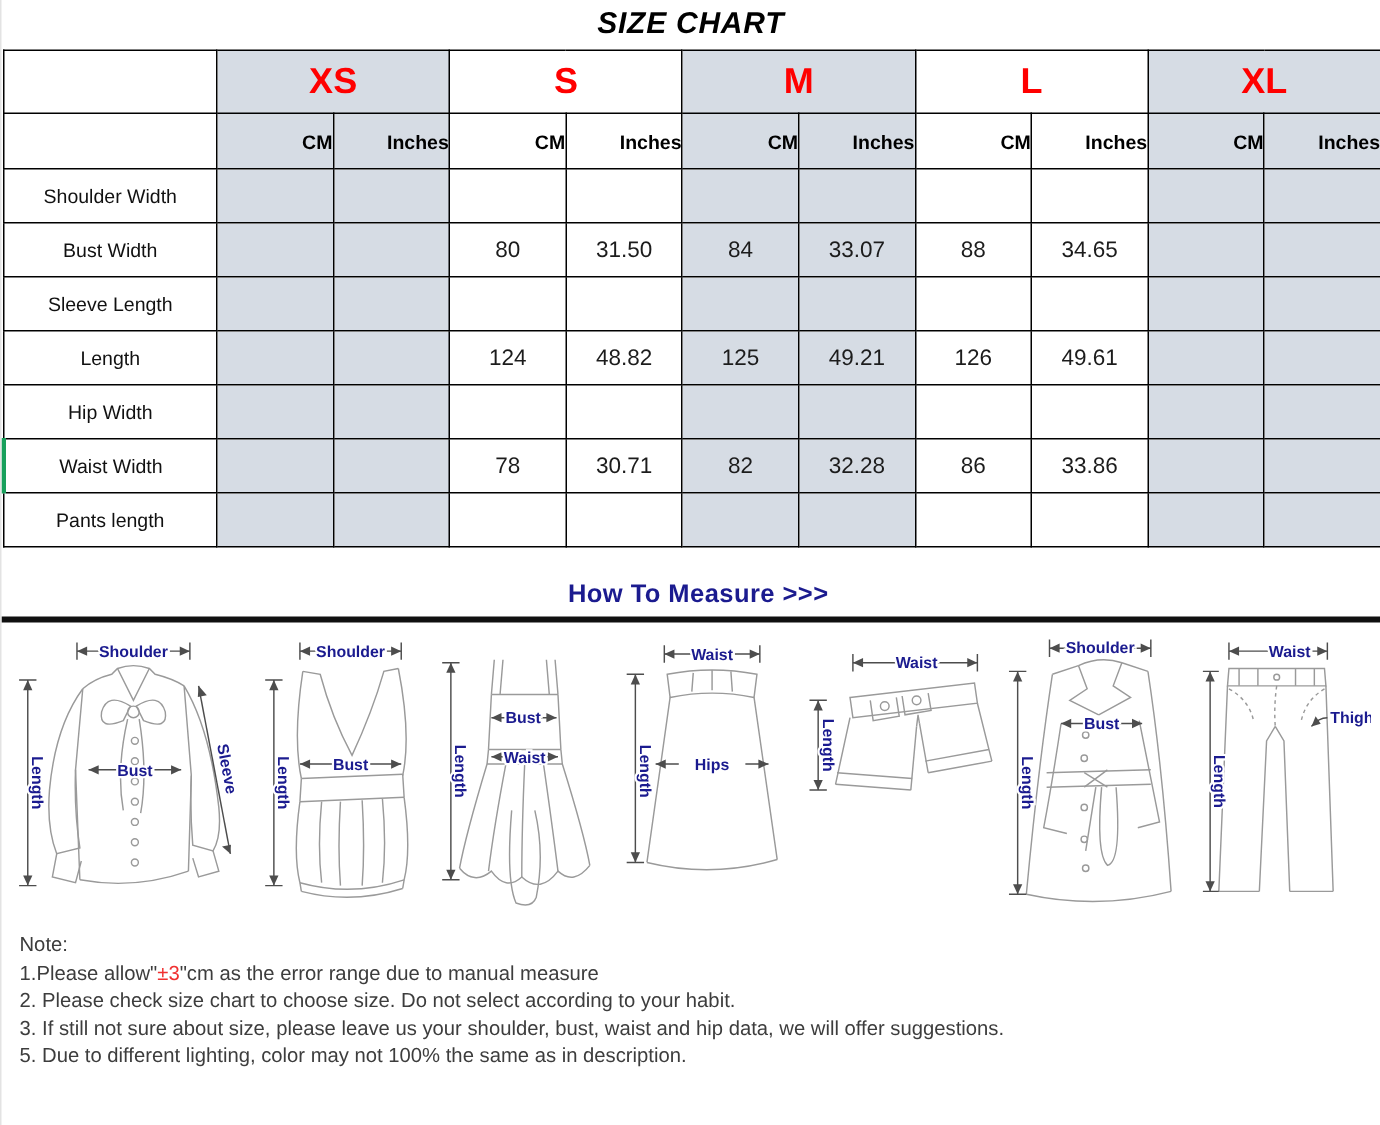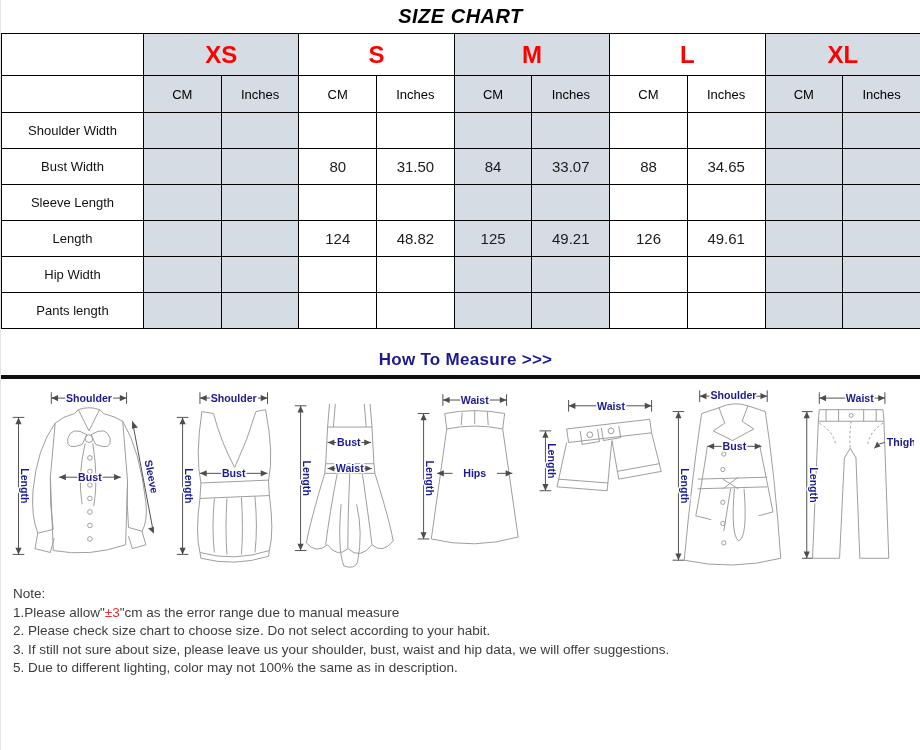--- a/index.html
+++ b/index.html
@@ -29,21 +29,21 @@
     border:1px solid #000;
     text-align:center; vertical-align:middle;
     padding:0; overflow:hidden; white-space:nowrap;
   }
   .size-table col.label-col { width:142px; }
   tr.size-row th {
     height:42px; font-size:24px; font-weight:bold; color:#ff0000;
   }
   tr.size-row th.corner { background:#fff; }
   tr.unit-row th {
-    height:37px; font-size:13px; font-weight:normal; color:#000;
+    height:37px; font-size:13px; font-weight:bold; color:#000;text-align:right;
   }
   .size-table tbody td { height:36px; font-size:15px; color:#1c1c1c; }
   .size-table tbody td.row-label { font-size:13px; color:#111; }
   .shade { background:#d6dce4; }
   
   .size-table tbody td:nth-child(2),
   .size-table tbody td:nth-child(3),
   .size-table tbody td:nth-child(6),
   .size-table tbody td:nth-child(7),
   .size-table tbody td:nth-child(10),
@@ -181,20 +181,33 @@
         <td></td>
         <td></td>
         <td></td>
         <td></td>
         <td></td>
         <td></td>
         <td></td>
         <td></td>
         <td></td>
       </tr>
+      <tr class="marked">
+        <td class="row-label">Waist Width</td>
+        <td></td>
+        <td></td>
+        <td>78</td>
+        <td>30.71</td>
+        <td>82</td>
+        <td>32.28</td>
+        <td>86</td>
+        <td>33.86</td>
+        <td></td>
+        <td></td>
+      </tr>
       <tr>
         <td class="row-label">Pants length</td>
         <td></td>
         <td></td>
         <td></td>
         <td></td>
         <td></td>
         <td></td>
         <td></td>
         <td></td>

